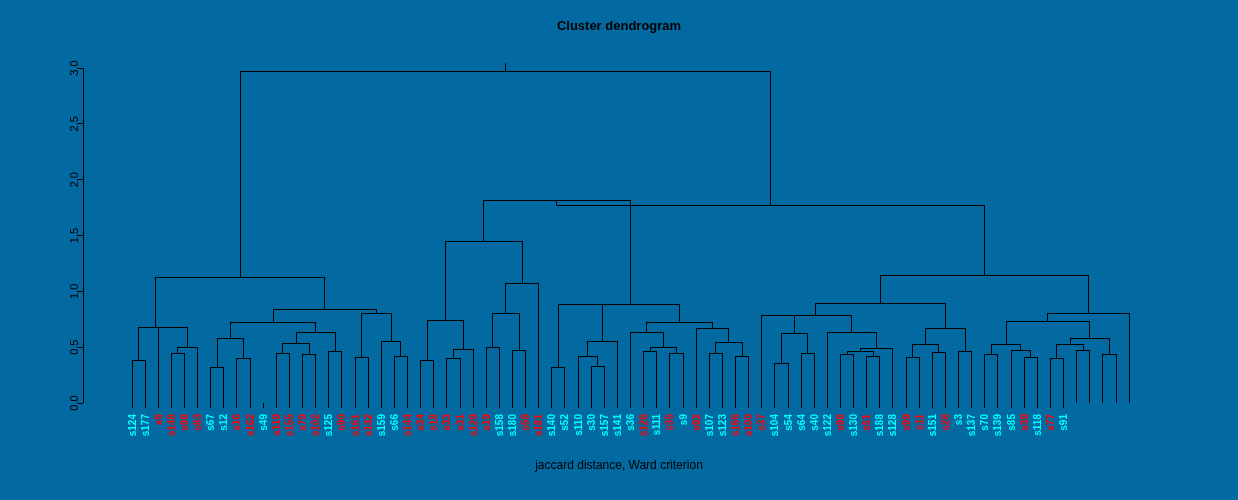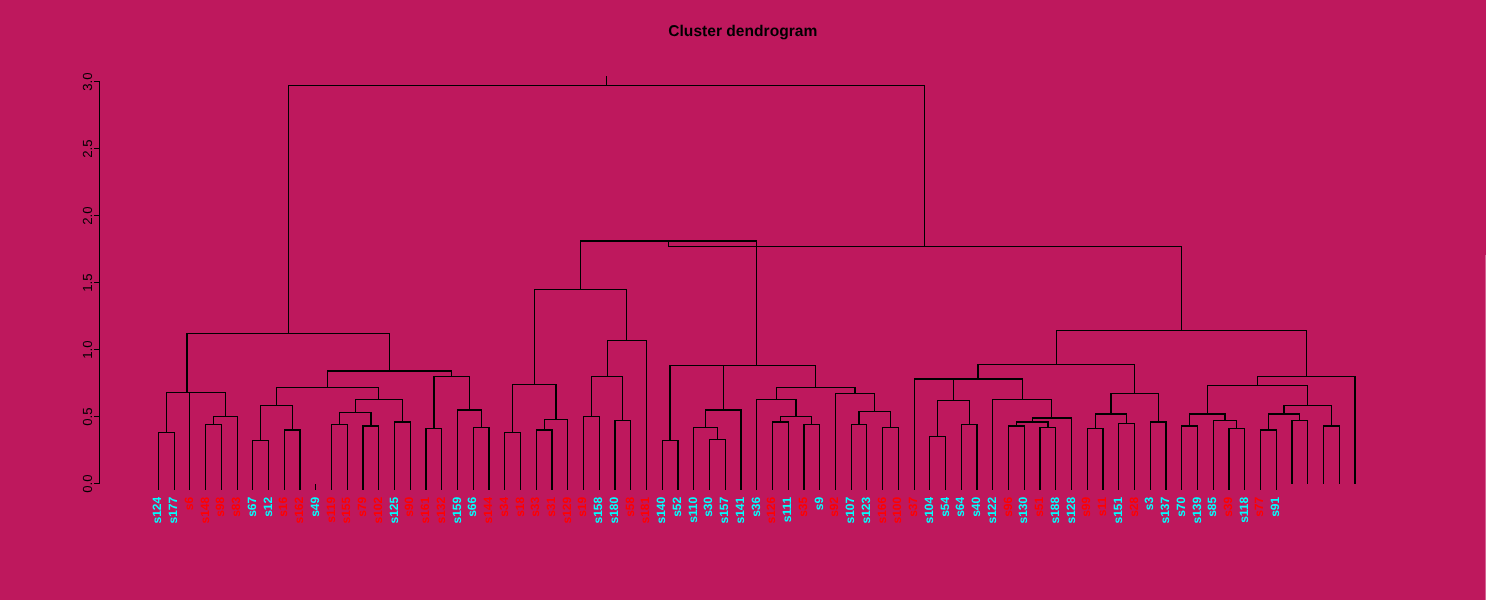--- a/index.html
+++ b/index.html
@@ -10,21 +10,21 @@
   body {
     width: 1238px;
     height: 500px;
     font-family: "Liberation Sans", sans-serif;
     overflow: hidden;
   }
   #plot-root {
     position: relative;
     width: 1238px;
     height: 500px;
-    background: #be185d;
+    background: #0369a1;
   }
   #plot-title {
     position: absolute;
     top: 18px;
     left: 0;
     width: 1238px;
     text-align: center;
     font-size: 13px;
     font-weight: bold;
     color: #000000;
@@ -313,14 +313,15 @@
         <text x="984.8" y="414" text-anchor="end" dominant-baseline="central" class="leaf-label" fill="#00FFFF" transform="rotate(-90 984.8 414)">s70</text>
         <text x="997.92" y="414" text-anchor="end" dominant-baseline="central" class="leaf-label" fill="#00FFFF" transform="rotate(-90 997.92 414)">s139</text>
         <text x="1011.04" y="414" text-anchor="end" dominant-baseline="central" class="leaf-label" fill="#00FFFF" transform="rotate(-90 1011.04 414)">s85</text>
         <text x="1024.1599999999999" y="414" text-anchor="end" dominant-baseline="central" class="leaf-label" fill="#FF0000" transform="rotate(-90 1024.1599999999999 414)">s39</text>
         <text x="1037.28" y="414" text-anchor="end" dominant-baseline="central" class="leaf-label" fill="#00FFFF" transform="rotate(-90 1037.28 414)">s118</text>
         <text x="1050.4" y="414" text-anchor="end" dominant-baseline="central" class="leaf-label" fill="#FF0000" transform="rotate(-90 1050.4 414)">s77</text>
         <text x="1063.52" y="414" text-anchor="end" dominant-baseline="central" class="leaf-label" fill="#00FFFF" transform="rotate(-90 1063.52 414)">s91</text>
       </g>
   </svg>
 
+  <div id="xlab">jaccard distance, Ward criterion</div>
 
 </div>
 
 </body></html>

